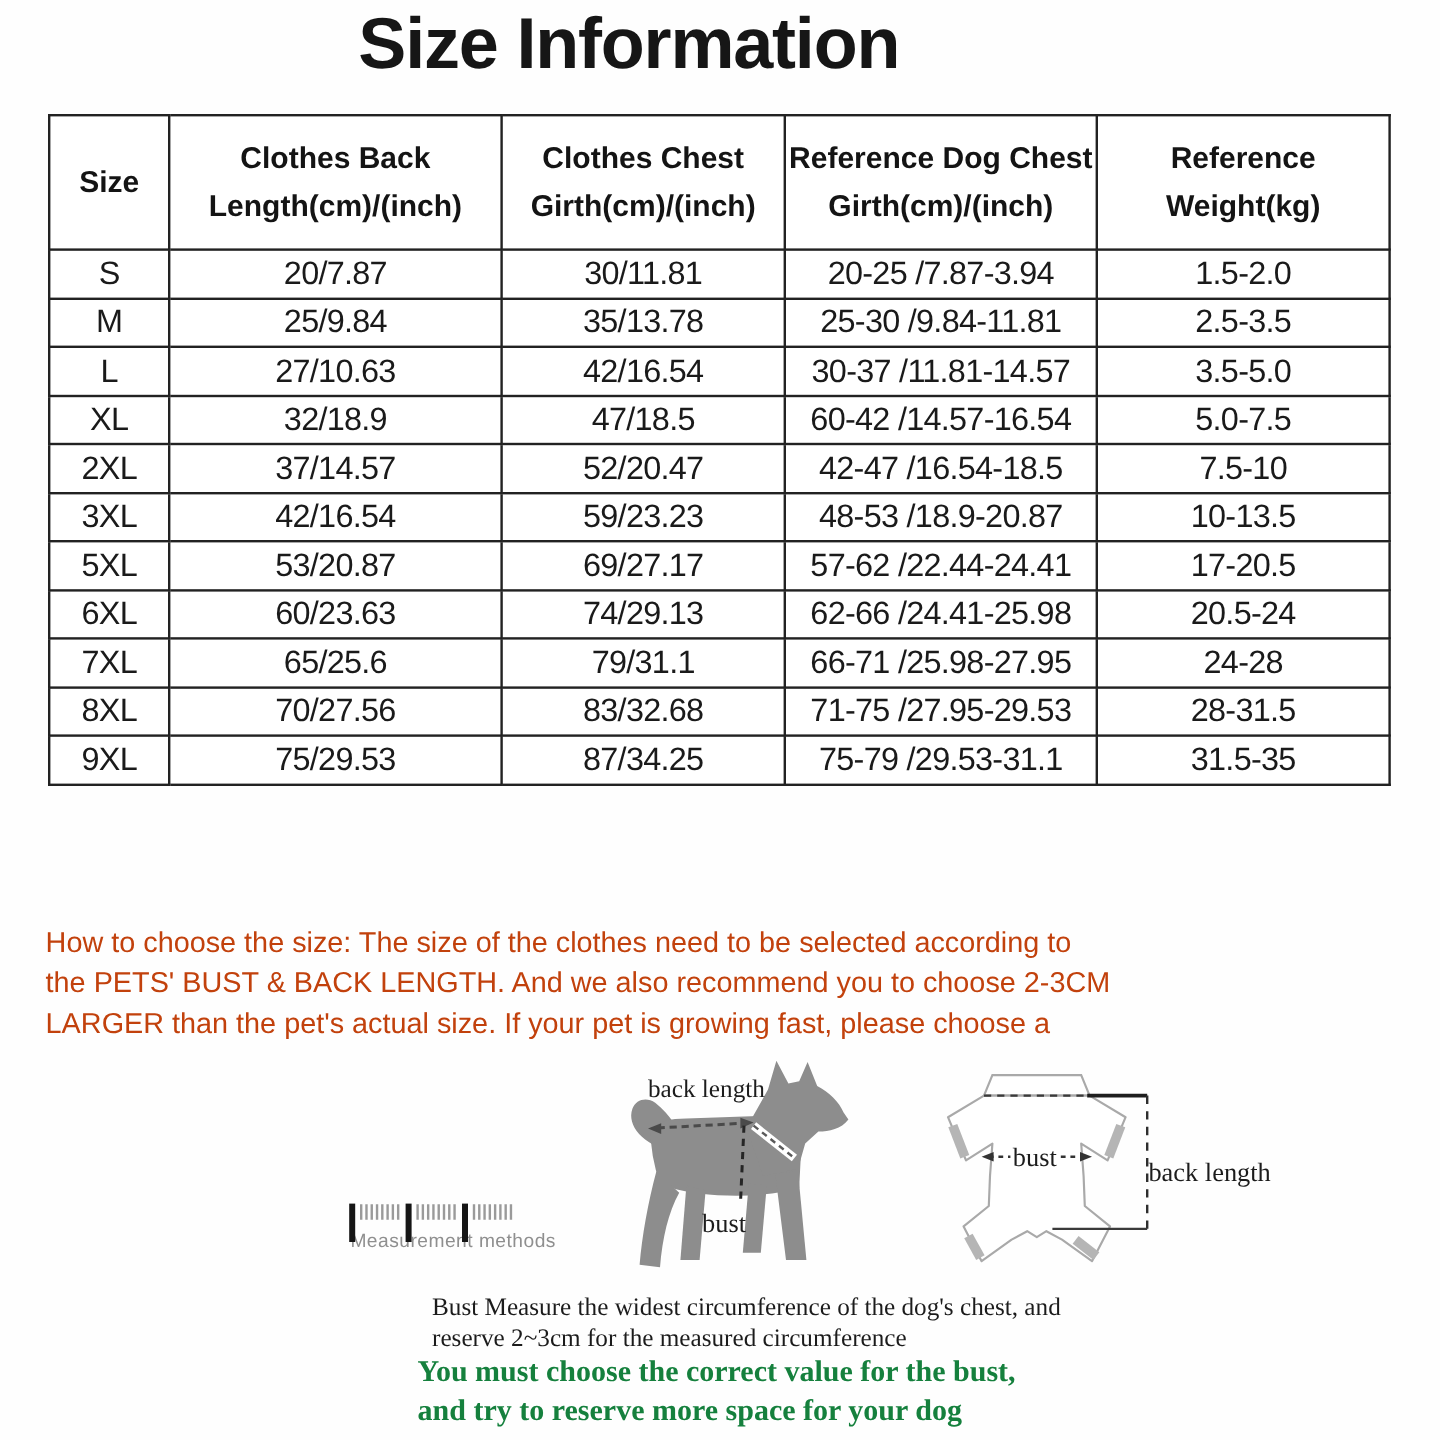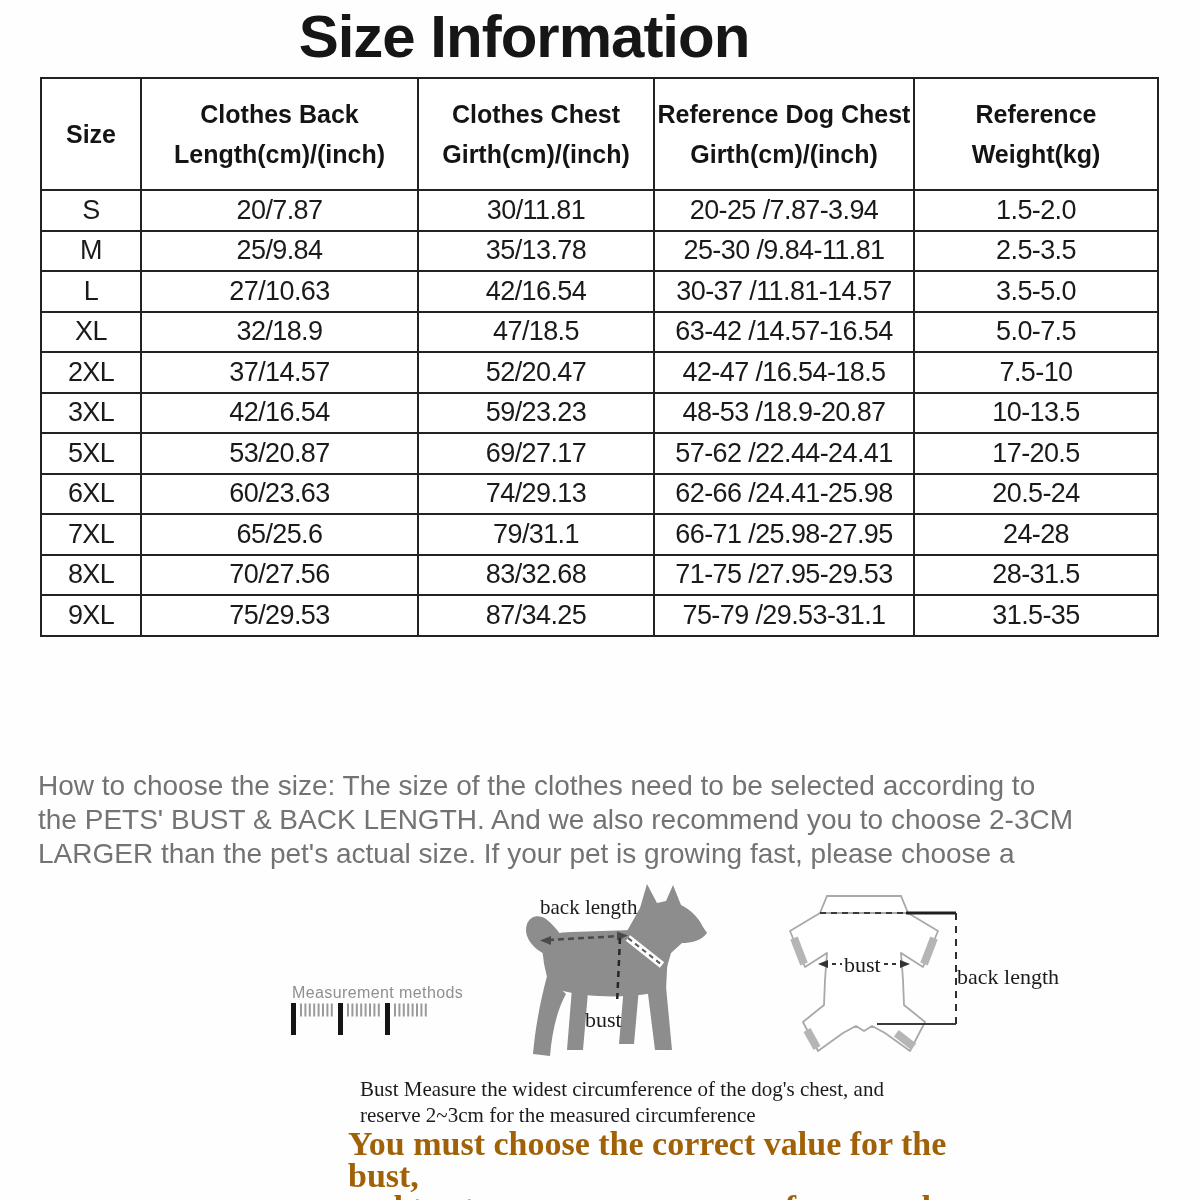--- a/index.html
+++ b/index.html
@@ -12,45 +12,45 @@
 
   
   .title{
     position:absolute;top:2px;left:0;width:1048px;
     text-align:center;font-size:60px;font-weight:700;
     letter-spacing:-1px;color:#161616;margin:0;
   }
 
   
   table.size-table{
-    position:absolute;left:40px;top:77px;width:1117px;
+    position:absolute;left:40px;top:95px;width:1117px;
     border-collapse:collapse;table-layout:fixed;
     background:#fff;
   }
   table.size-table th,table.size-table td{
     border:2px solid #222;text-align:center;vertical-align:middle;
     padding:0;overflow:hidden;
   }
   table.size-table th{
     font-size:25px;font-weight:700;height:110px;line-height:40px;color:#141414;
   }
   table.size-table td{
     font-size:27px;font-weight:400;height:38.5px;letter-spacing:-0.6px;color:#1a1a1a;
   }
 
   
   .note{
     position:absolute;left:38px;top:769px;width:1140px;
-    font-size:28px;line-height:34px;color:#737373;font-weight:400;
+    font-size:24px;line-height:34px;color:#c2410c;font-weight:400;
   }
   .note span{display:block;}
 
   
   .measure-label{
-    position:absolute;left:292px;top:984px;
+    position:absolute;left:292px;top:1026px;
     font-size:16px;color:#8f8f8f;letter-spacing:0.4px;text-align:right;
   }
   .ruler{position:absolute;left:290px;top:1002px;}
 
   
   .diag-label{
     position:absolute;color:#1c1c1c;
     font-family:"Liberation Serif","DejaVu Serif",serif;
   }
   .lbl-dog-backlength{left:540px;top:895px;font-size:21px;}
@@ -60,21 +60,21 @@
 
   .dog-svg{position:absolute;left:520px;top:880px;}
   .garment-svg{position:absolute;left:770px;top:880px;}
 
   
   .footer{
     position:absolute;left:348px;top:1076px;width:620px;
     font-family:"Liberation Serif","DejaVu Serif",serif;
   }
   .footer .f-line{display:block;font-size:21px;line-height:26px;color:#1b1b1b;margin-left:12px;}
-  .footer .f-bold{display:block;font-size:34px;line-height:32px;font-weight:700;color:#a16207;}
+  .footer .f-bold{display:block;font-size:25px;line-height:32px;font-weight:700;color:#15803d;}
   .footer .f-bold:first-of-type{margin-top:9px;}
 </style>
 </head>
 <body>
 
 <div class="page">
 
   <h1 class="title">Size Information</h1>
 
   <table class="size-table">
@@ -113,21 +113,21 @@
           <td>L</td>
           <td>27/10.63</td>
           <td>42/16.54</td>
           <td>30-37 /11.81-14.57</td>
           <td>3.5-5.0</td>
         </tr>
         <tr>
           <td>XL</td>
           <td>32/18.9</td>
           <td>47/18.5</td>
-          <td>63-42 /14.57-16.54</td>
+          <td>60-42 /14.57-16.54</td>
           <td>5.0-7.5</td>
         </tr>
         <tr>
           <td>2XL</td>
           <td>37/14.57</td>
           <td>52/20.47</td>
           <td>42-47 /16.54-18.5</td>
           <td>7.5-10</td>
         </tr>
         <tr>

